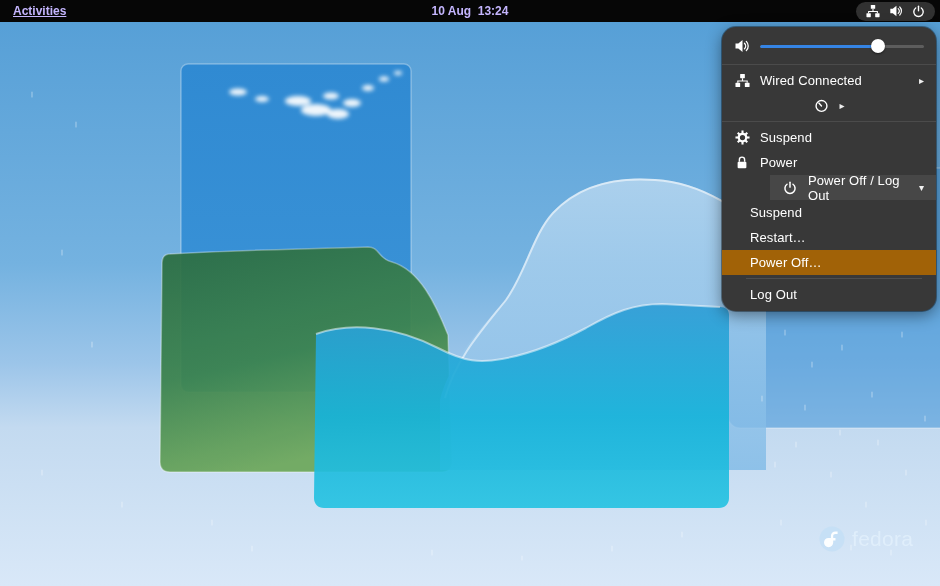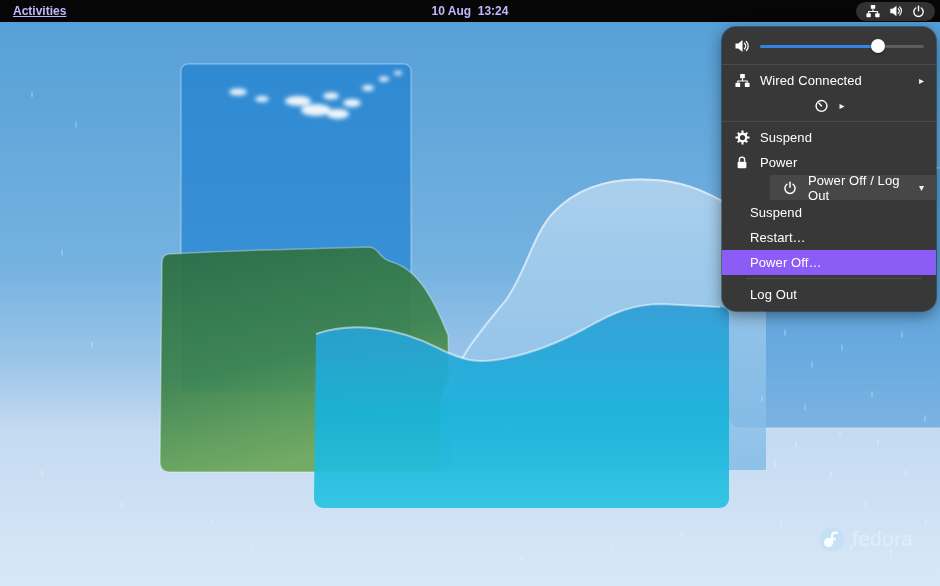--- a/index.html
+++ b/index.html
@@ -27,21 +27,21 @@
   .fill  { height:100%; background:#3584e4; border-radius:2px; }
   .handle{ position:absolute; top:1px; width:14px; height:14px; background:#fff; border-radius:50%;
            transform:translateX(-50%); box-shadow:0 1px 2px rgba(0,0,0,.5); }
   .sep { height:1px; background:#4b4b4b; margin:3px 0; }
   .sep.inset { margin:3px 14px 3px 24px; background:#4e4e4e; }
   .row { display:flex; align-items:center; height:25px; padding:0 12px; gap:10px; cursor:pointer;justify-content:center; }
   .row .ric { width:16px; display:flex; justify-content:center; align-items:center; }
   .row .rlabel { flex:1; letter-spacing:.1px; }
   .row .chev { font-size:10px; color:#f0f0f0; }
   .row.expanded { background:#474747;margin-left:48px; }
-  .row.hovered  { background:#8b5cf6; }
+  .row.hovered  { background:#a16207; }
   .row.sub { padding-left:28px; }
 
   
   .fedora-logo { position:absolute; left:818px; top:525px; display:flex; align-items:center; gap:6px; z-index:5; }
   .fedora-logo .logo-text { font-size:21px; color:rgba(226,240,252,.85); letter-spacing:.3px; }
 </style>
 </head>
 <body>
 
 <div class="screen">

